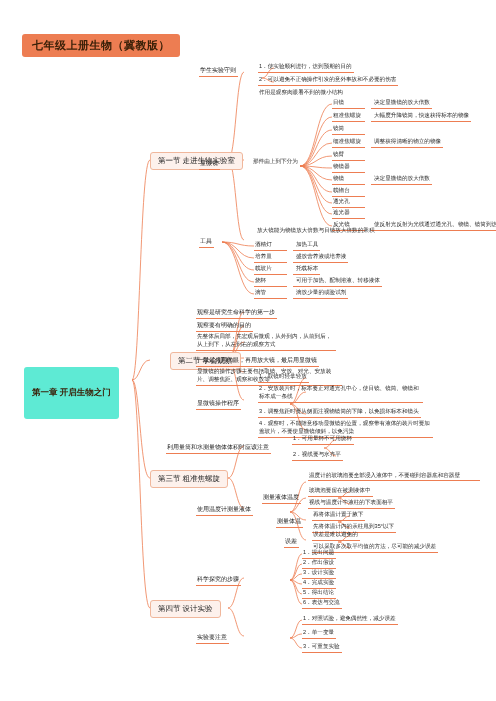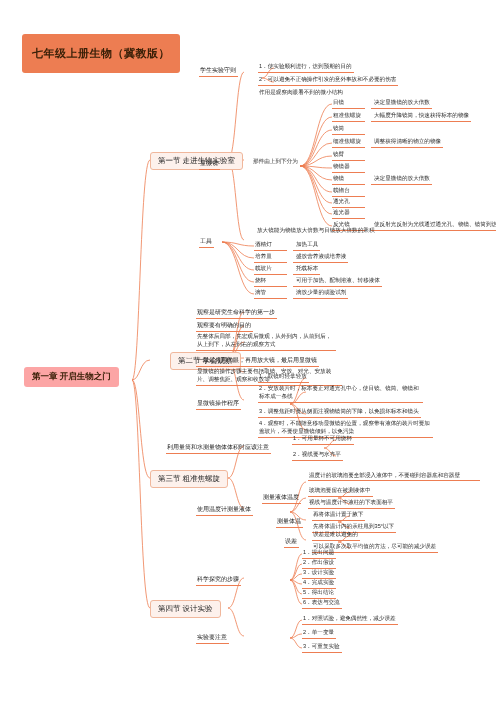--- a/index.html
+++ b/index.html
@@ -11,29 +11,29 @@
   #map{position:absolute;inset:0;}
   svg.links{position:absolute;left:0;top:0;width:496px;height:701px;pointer-events:none;}
 
   .node{position:absolute;box-sizing:border-box;white-space:nowrap;}
 
   
   .title-node{
     left:22px;top:34px;
     background:#ED7D52;color:#3a2008;
     font-size:11px;font-weight:bold;
-    padding:12px 10px;border-radius:3px;
+    padding:4px 10px;border-radius:3px;
     letter-spacing:.5px;
   }
   
   .root-node{
     left:24px;top:367px;
-    background:#fca5a5;color:#3a2008;
+    background:#5eead4;color:#3a2008;
     font-size:8.5px;font-weight:bold;
-    padding:4px 8px;border-radius:3px;
+    padding:20px 8px;border-radius:3px;
   }
   
   .sec-node{
     background:#fdf1ec;color:#222;
     border:1px solid #f0b79c;border-radius:3px;
     font-size:7.5px;padding:3px 7px;
   }
   
   .l3{
     font-size:6px;color:#222;

